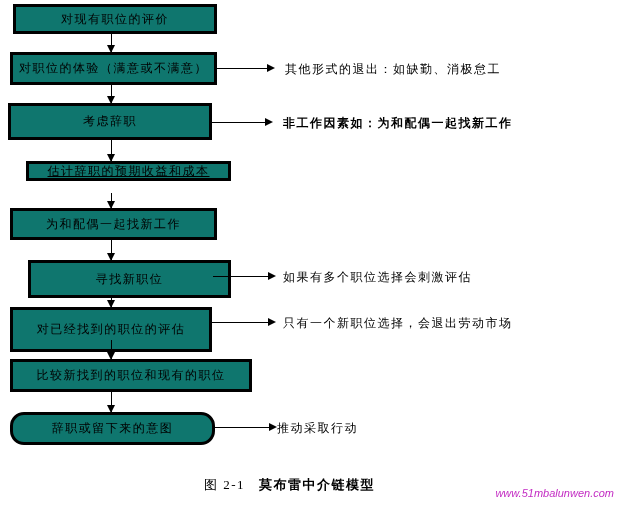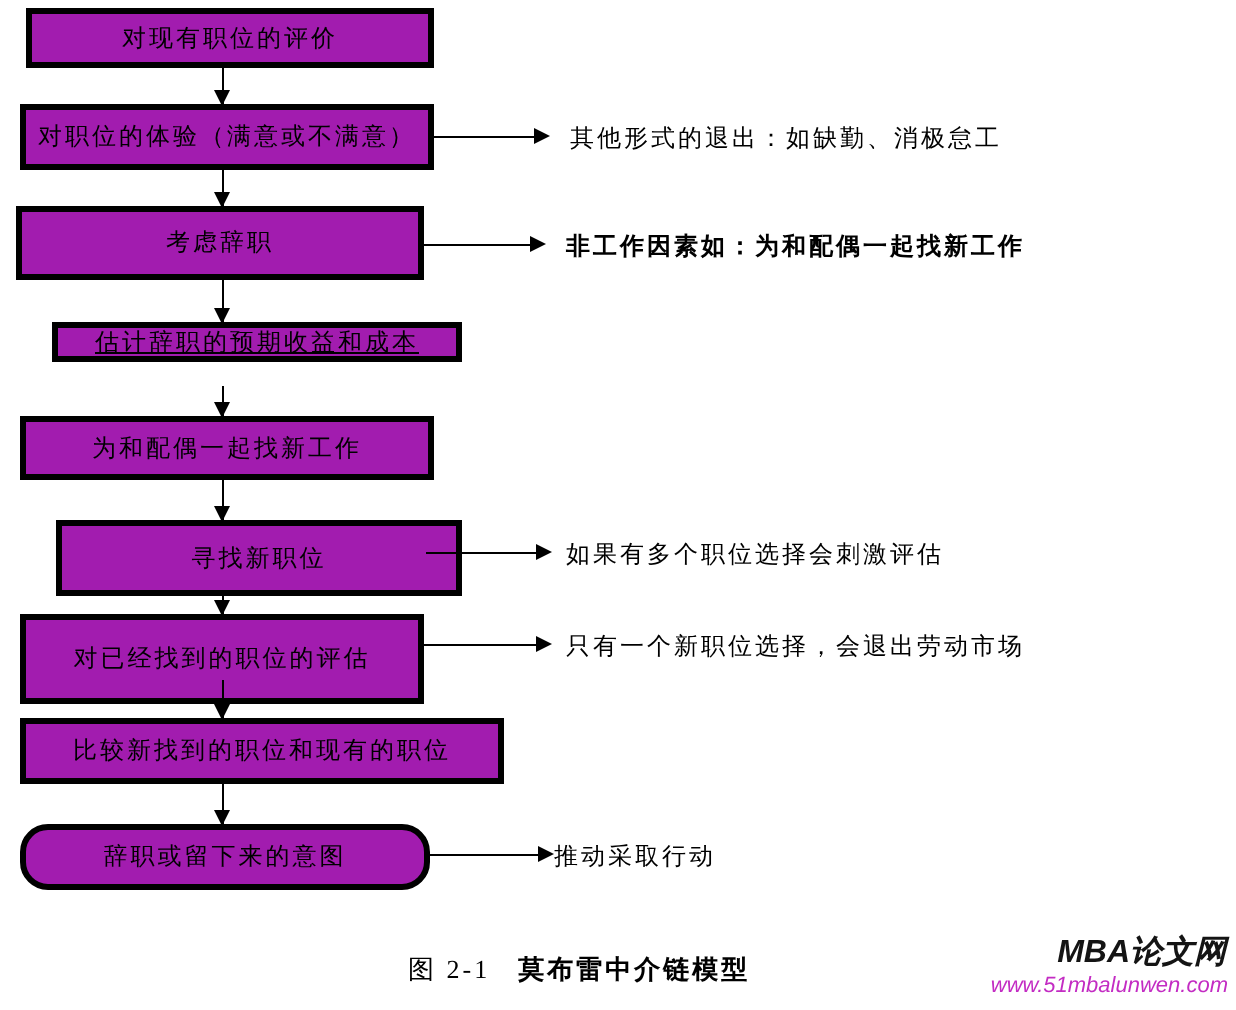--- a/index.html
+++ b/index.html
@@ -3,21 +3,21 @@
 <meta charset="utf-8">
 <style>
   html,body { margin:0; padding:0; background:#fff; }
   .page {
     position:relative; width:618px; height:505px; background:#ffffff;
     font-family:"Liberation Serif","DejaVu Serif",serif; color:#000;
     overflow:hidden;
   }
   .box {
     position:absolute; box-sizing:border-box;
-    border:3px solid #000; background:#a21caf;
+    border:3px solid #000; background:#0f766e;
     display:flex; align-items:center; justify-content:center;
     font-size:12px; letter-spacing:1.5px; white-space:nowrap;
     text-align:center;
   }
   .varrow { position:absolute; width:1px; background:#000; }
   .varrow::after {
     content:""; position:absolute; left:-4px; bottom:-1px;
     width:0; height:0;
     border-left:4px solid transparent; border-right:4px solid transparent;
     border-top:8px solid #000;
@@ -84,16 +84,15 @@
   <div class="note" style="left:285px; top:62px;">其他形式的退出：如缺勤、消极怠工</div>
   <div class="note" style="left:283px; top:116px;font-weight:bold;">非工作因素如：为和配偶一起找新工作</div>
   <div class="note" style="left:283px; top:270px;">如果有多个职位选择会刺激评估</div>
   <div class="note" style="left:283px; top:316px;">只有一个新职位选择，会退出劳动市场</div>
   <div class="note" style="left:277px; top:421px;">推动采取行动</div>
 
   <div class="caption">
     <span class="caption-number">图 2-1</span><span class="caption-title">莫布雷中介链模型</span>
   </div>
 
-  <div class="wm-name">MBA论文网</div>
   <div class="wm-url">www.51mbalunwen.com</div>
 
 </div>
 
 </body></html>

